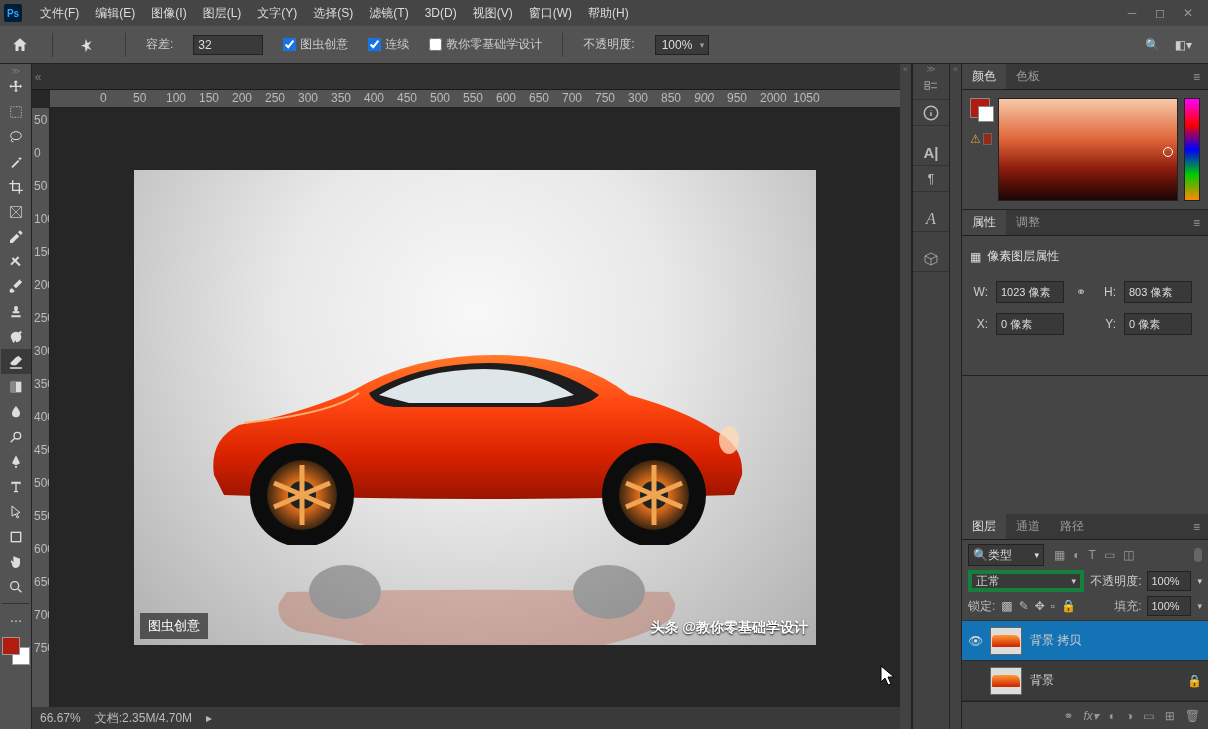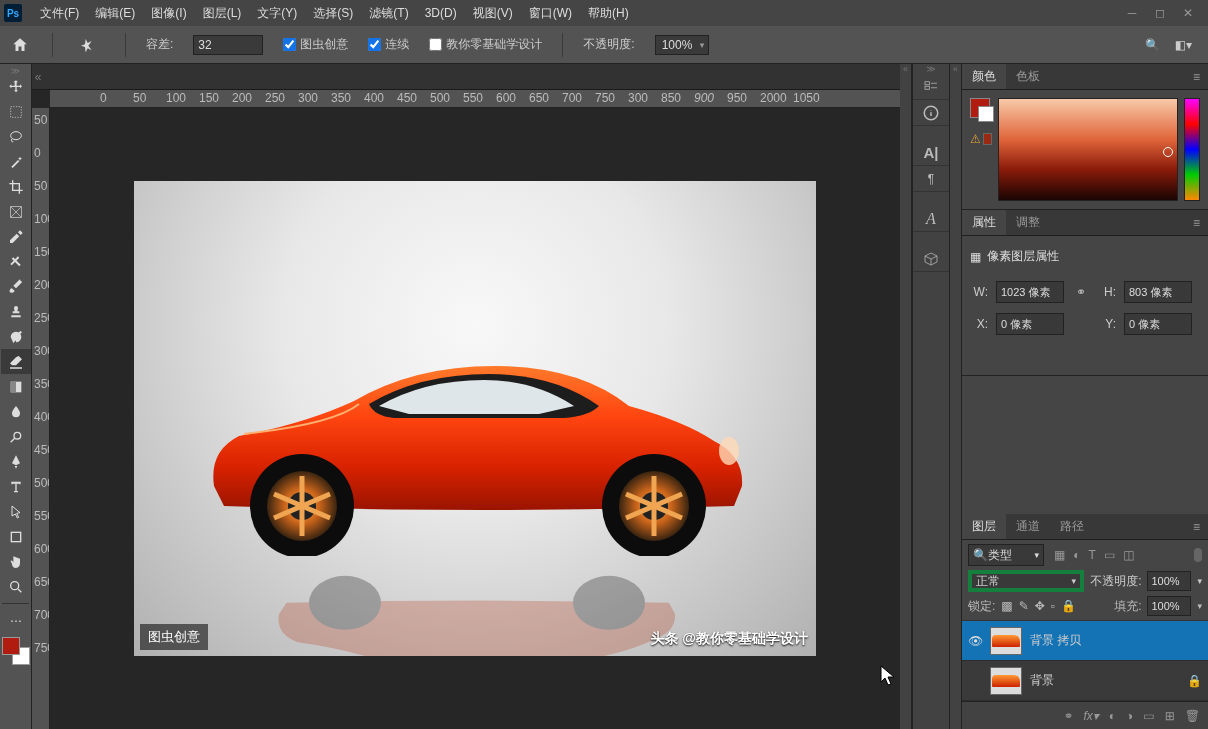--- a/index.html
+++ b/index.html
@@ -354,20 +354,25 @@
           <svg style="position:absolute;left:50px;top:375px;width:580px;height:150px;opacity:0.28;transform:scaleY(-0.75)" viewBox="0 0 580 200">
             <path d="M30 130 Q25 95 55 80 Q120 68 170 45 Q230 10 310 10 Q395 10 445 50 Q500 65 530 85 Q560 100 558 130 L550 150 Q300 158 40 150 Z" fill="#b84020"></path>
             <circle cx="118" cy="150" r="48" fill="#111"></circle>
               <circle cx="470" cy="150" r="48" fill="#111"></circle>
           </svg>
           <div class="watermark-tl">图虫创意</div>
           <div class="watermark-br">头条 @教你零基础学设计</div>
         </div>
       </div>
     </div>
+    <div class="status">
+      <span>66.67%</span>
+      <span>文档:2.35M/4.70M</span>
+      <span>▸</span>
+    </div>
   </div>
 
   <div class="dock-exp">
       <div>«</div>
     </div>
   <div class="dock-strip">
     <div style="height:10px;color:#777;text-align:center;font-size:9px">≫</div>
     <div class="dock-tab">
         <svg width="18" height="18" viewBox="0 0 24 24" fill="none" stroke="currentColor">
           <rect x="4" y="5" width="6" height="4"></rect>

